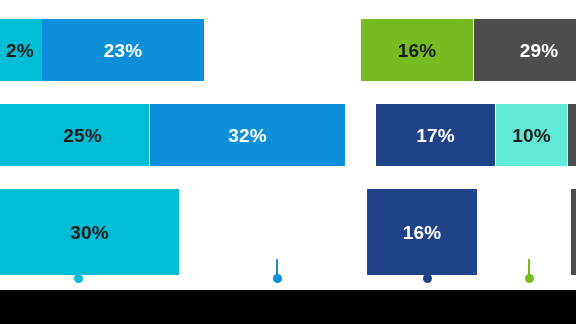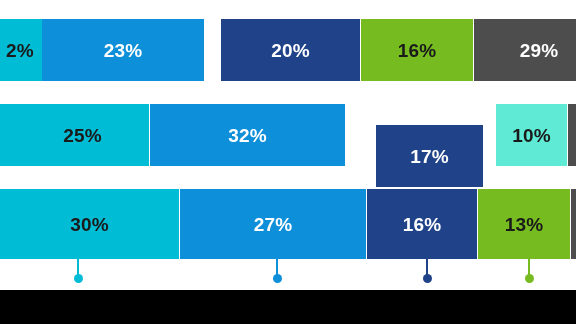--- a/index.html
+++ b/index.html
@@ -97,61 +97,52 @@
 <div id="chart-root">
 
   <div class="bar-row" id="row-0" style="top: 19px; height: 62px;">
     <div class="bar-track">
         <div class="seg" style="left: -17px; width: 74px; background: rgb(0, 188, 212);">
           <span class="seg-label" style="color: rgb(26, 26, 26);">2%</span>
         </div>
         <div class="seg" style="left: 42px; width: 162px; background: rgb(13, 143, 217);">
           <span class="seg-label" style="color: rgb(255, 255, 255);">23%</span>
         </div>
-        <div class="seg" style="left: 221px; width: 139px; background: rgb(31, 66, 137);">
-          <span class="seg-label" style="color: rgb(255, 255, 255);">20%</span>
-        </div>
         <div class="seg" style="left: 361px; width: 112px; background: rgb(118, 188, 33);">
           <span class="seg-label" style="color: rgb(26, 26, 26);">16%</span>
         </div>
         <div class="seg" style="left: 474px; width: 130px; background: rgb(77, 77, 77);">
           <span class="seg-label" style="color: rgb(255, 255, 255);">29%</span>
         </div>
       </div>
   </div>
   <div class="bar-row" id="row-1" style="top: 104px; height: 62px;">
     <div class="bar-track">
         <div class="seg" style="left: 0px; width: 149px; background: rgb(0, 188, 212);">
           <span class="seg-label" style="color: rgb(26, 26, 26); margin-left: 16px;">25%</span>
         </div>
         <div class="seg" style="left: 150px; width: 195px; background: rgb(13, 143, 217);">
           <span class="seg-label" style="color: rgb(255, 255, 255);">32%</span>
         </div>
-        <div class="seg" style="left: 376px; width: 107px; background: rgb(31, 66, 137); margin-top: 21px;">
+        <div class="seg" style="left: 376px; width: 119px; background: rgb(31, 66, 137);">
           <span class="seg-label" style="color: rgb(255, 255, 255);">17%</span>
         </div>
         <div class="seg" style="left: 496px; width: 71px; background: #5eead4;">
           <span class="seg-label" style="color: rgb(26, 26, 26);">10%</span>
         </div>
         <div class="seg" style="left: 568px; width: 40px; background: rgb(77, 77, 77);"></div>
       </div>
   </div>
-  <div class="bar-row" id="row-2" style="top: 189px; height: 70px;">
+  <div class="bar-row" id="row-2" style="top: 189px; height: 86px;">
     <div class="bar-track">
         <div class="seg" style="left: 0px; width: 179px; background: rgb(0, 188, 212);">
           <span class="seg-label" style="color: rgb(26, 26, 26);">30%</span>
         </div>
-        <div class="seg" style="left: 180px; width: 186px; background: rgb(13, 143, 217);">
-          <span class="seg-label" style="color: rgb(255, 255, 255);">27%</span>
-        </div>
         <div class="seg" style="left: 367px; width: 110px; background: rgb(31, 66, 137);">
           <span class="seg-label" style="color: rgb(255, 255, 255);">16%</span>
-        </div>
-        <div class="seg" style="left: 478px; width: 92px; background: rgb(118, 188, 33);">
-          <span class="seg-label" style="color: rgb(26, 26, 26);">13%</span>
         </div>
         <div class="seg" style="left: 571px; width: 40px; background: rgb(77, 77, 77);"></div>
       </div>
   </div>
 
   <div class="axis-layer" id="axis-layer">
       <div class="tick-group">
         <div class="tick-line" style="left: 77px; top: 259px; height: 19px; background: rgb(0, 188, 212);"></div>
         <div class="tick-dot" style="left: 73.5px; top: 273.5px; background: rgb(0, 188, 212);"></div>
         <div class="tick-label" style="left: 18px; top: 291px; width: 120px; color: rgb(60, 60, 60);">5以下</div>

